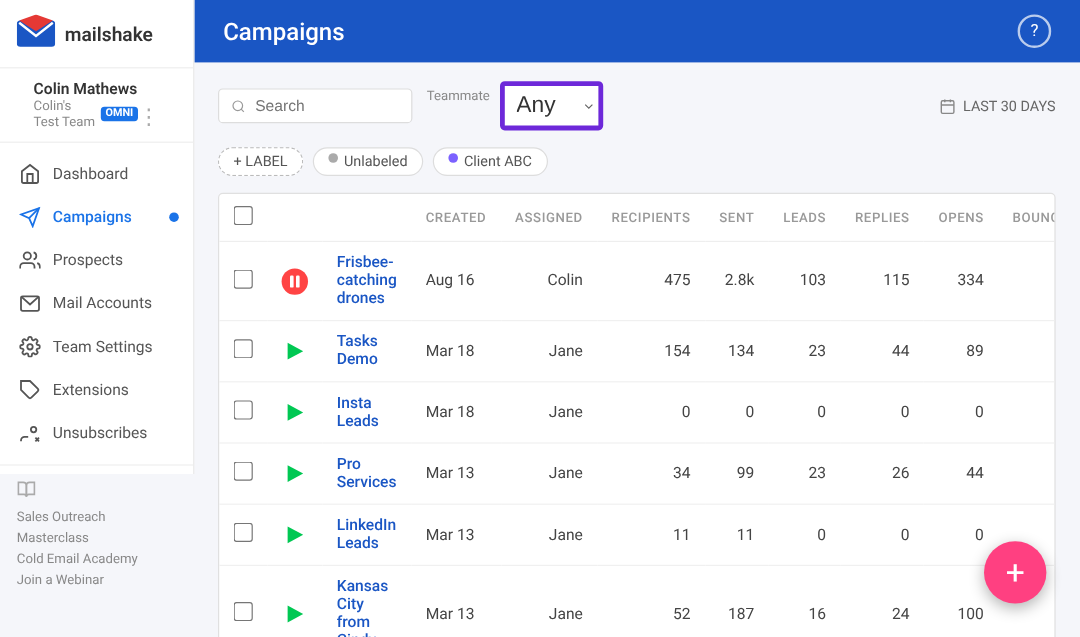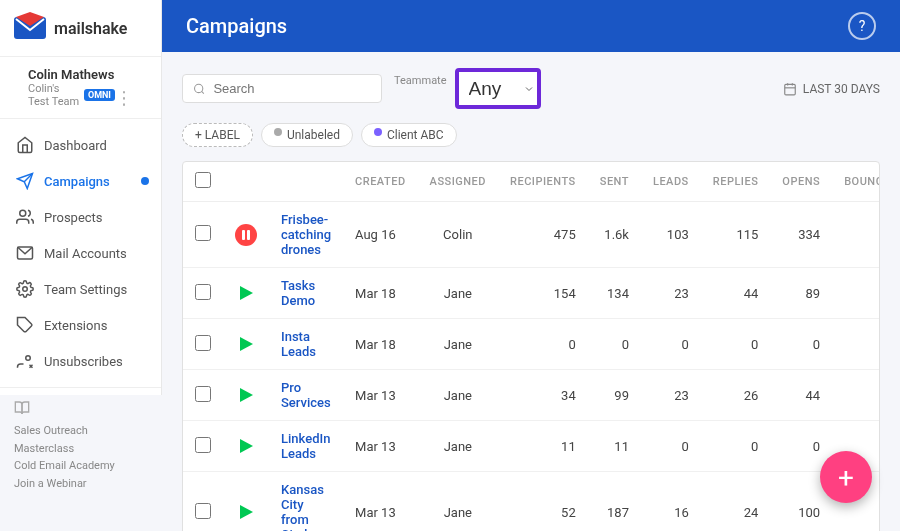--- a/index.html
+++ b/index.html
@@ -25,21 +25,21 @@
     .footer-link { font-size: 11px; color: #888; display: block; line-height: 1.6; cursor: pointer; }
 
     
     .main { flex: 1; display: flex; flex-direction: column; overflow: hidden; }
     .topbar { background: #1a56c4; color: #fff; padding: 0 24px; height: 52px; display: flex; align-items: center; justify-content: space-between; }
     .topbar-title { font-size: 20px; font-weight: 500; color: #fff; }
     .topbar-help { width: 28px; height: 28px; border-radius: 50%; border: 2px solid rgba(255,255,255,0.7); display: flex; align-items: center; justify-content: center; color: #fff; font-size: 14px; cursor: pointer; }
 
     .content { flex: 1; padding: 16px 20px; overflow: auto; }
     .toolbar { display: flex; align-items: center; gap: 12px; margin-bottom: 14px; }
-    .search-box { display: flex; align-items: center; border: 1px solid #ddd; border-radius: 4px; padding: 6px 10px; background: #fff; gap: 8px; width: 200px; }
+    .search-box { display: flex; align-items: center; border: 1px solid #ddd; border-radius: 4px; padding: 6px 10px; background: #fff; gap: 8px; width: 162px; }
     .search-input { border: none; outline: none; font-size: 13px; color: #999; width: 100%; }
     .teammate-selector { display: flex; align-items: center; gap: 8px; }
     .teammate-select { border: 4px solid #6d28d9; border-radius: 4px; padding: 6px 24px 6px 10px; font-size: 19px; color: #333; background: #fff; appearance: none; cursor: pointer; }
     .date-range { margin-left: auto; display: flex; align-items: center; gap: 6px; font-size: 12px; color: #666; }
 
     .labels-bar { display: flex; align-items: center; gap: 8px; margin-bottom: 14px; }
     .label-btn { display: flex; align-items: center; gap: 5px; border: 1px dashed #bbb; border-radius: 20px; padding: 4px 12px; font-size: 12px; color: #555; cursor: pointer; background: #fff; }
     .label-tag { display: flex; gap: 5px; border: 1px solid #ddd; border-radius: 20px; padding: 4px 12px; font-size: 12px; color: #555; background: #fff; cursor: pointer; }
     .tag-dot { width: 8px; height: 8px; border-radius: 50%; }
 
@@ -48,21 +48,21 @@
     table { width: 100%; border-collapse: collapse; }
     thead tr { border-bottom: 1px solid #eee; }
     th { padding: 10px 12px; text-align: right; font-size: 11px; color: #999; font-weight: 500; text-transform: uppercase; letter-spacing: 0.5px; }
     th:first-child, th:nth-child(2), th:nth-child(3) { text-align: left; }
     th:nth-child(3) { text-align: left; }
     td { padding: 10px 12px; font-size: 13px; color: #444; border-bottom: 1px solid #f0f0f0; text-align: right; }
     td:first-child { text-align: center; width: 36px; }
     td:nth-child(2) { text-align: center; width: 36px; }
     td:nth-child(3) { text-align: left; }
     td:nth-child(4) { text-align: left; }
-    td:nth-child(5) { text-align: center; }
+    td:nth-child(5) { text-align: right; }
     tr:last-child td { border-bottom: none; }
     .campaign-link { color: #1a56c4; text-decoration: none; font-weight: 500; }
 
     .checkbox { width: 16px; height: 16px; border: 1px solid #ccc; border-radius: 3px; cursor: pointer; }
     .play-btn { width: 22px; height: 22px; display: flex; align-items: center; justify-content: center; }
     .play-triangle { width: 0; height: 0; border-style: solid; border-width: 7px 0 7px 13px; border-color: transparent transparent transparent #00c853; }
     .pause-btn { width: 22px; height: 22px; background: #ff4444; border-radius: 50%; display: flex; align-items: center; justify-content: center; }
     .pause-lines { display: flex; gap: 2px; }
     .pause-line { width: 3px; height: 10px; background: #fff; border-radius: 1px; }
 
@@ -263,21 +263,21 @@
                   <div class="pause-lines">
                     <div class="pause-line"></div>
                     <div class="pause-line"></div>
                   </div>
                 </div>
               </td>
               <td><a class="campaign-link">Frisbee-catching drones</a></td>
               <td>Aug 16</td>
               <td>Colin</td>
               <td>475</td>
-              <td>1.6k</td>
+              <td>2.8k</td>
               <td>103</td>
               <td>115</td>
               <td>334</td>
               <td>45</td>
             </tr>
             <tr>
               <td><input type="checkbox" class="checkbox" style=""></td>
               <td>
                 <div class="play-btn">
                   <div class="play-triangle"></div>

